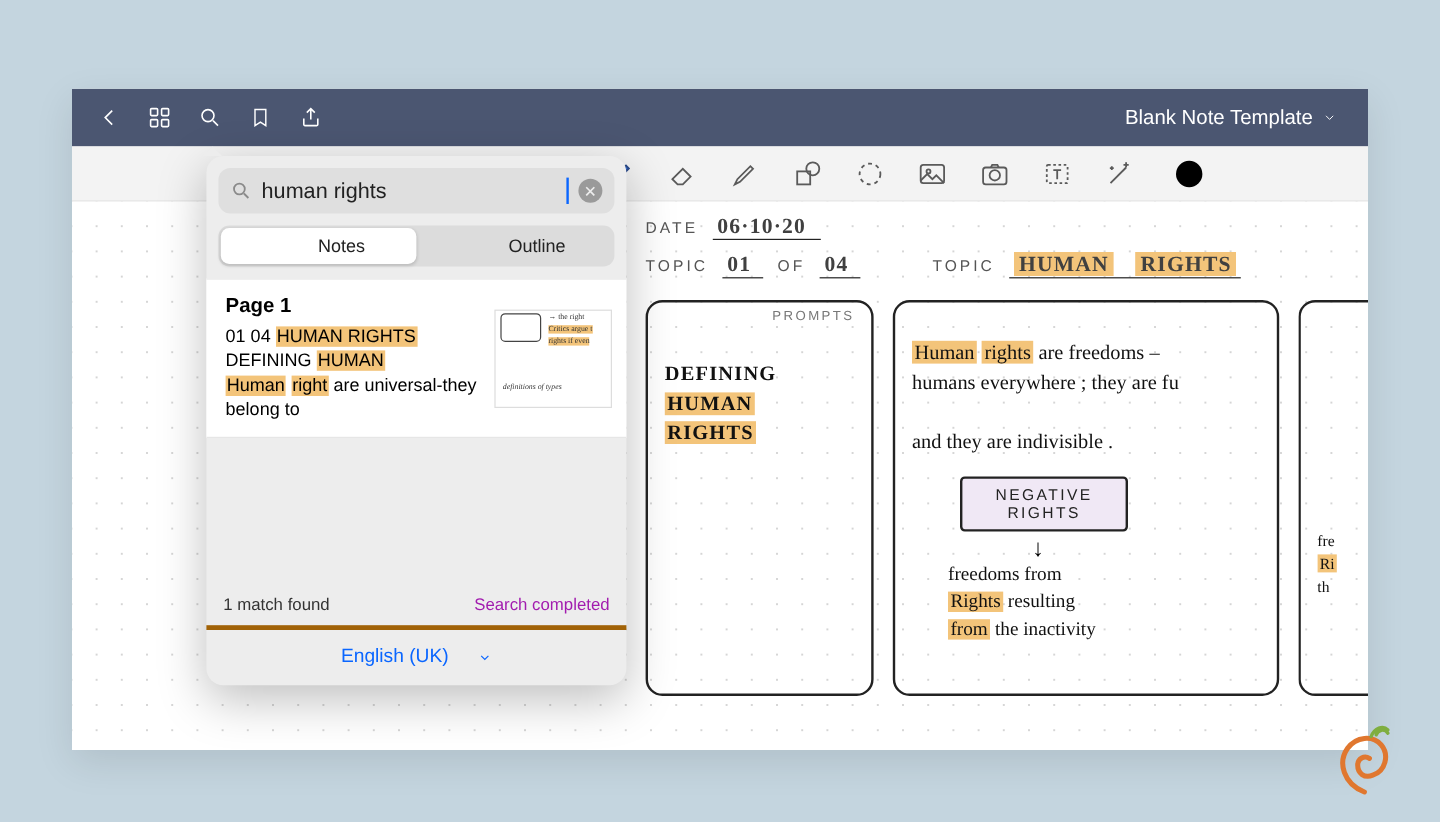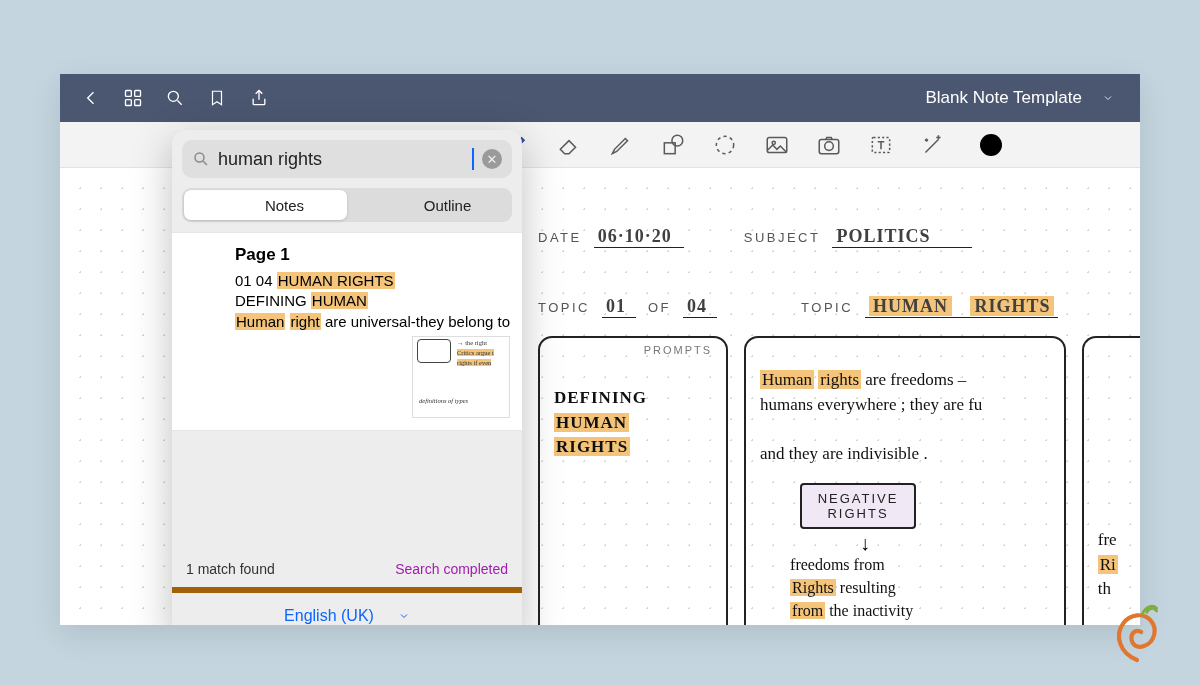--- a/index.html
+++ b/index.html
@@ -30,21 +30,21 @@
   }
   .topbar .icon-btn {
     width: 42px; height: 48px;
     display: flex; align-items: center; justify-content: center;
     cursor: pointer;
   }
   .topbar svg { stroke: #fff; fill: none; stroke-width: 1.6; }
   .topbar .title {
     margin-left: auto;
     margin-right: 16px;
-    display: flex; align-items: center; gap: 20px;
+    display: flex; align-items: center; gap: 8px;
     font-size: 17px;
     font-weight: 500;
   }
   .search-caret {
     position: absolute;
     top: 48px; left: 109px;
     width: 0; height: 0;
     border-left: 8px solid transparent;
     border-right: 8px solid transparent;
     border-bottom: 8px solid #ededed;
@@ -136,25 +136,25 @@
     box-shadow: 0 1px 3px rgba(0,0,0,.15);
     font-weight: 500;
   }
   .result {
     background: #fff;
     margin-top: 10px;
     border-radius: 0;
     padding: 12px 10px;
     display: flex;
     gap: 4px;
-    align-items: flex-end;
+    align-items: center;
     border-top: 1px solid #e6e6e6;
     border-bottom: 1px solid #e6e6e6;
     margin-left: -10px; margin-right: -10px;
-    padding-left: 16px; padding-right: 12px; flex-direction: column;
+    padding-left: 16px; padding-right: 12px;
   }
   .result h4 { font-size: 17px; font-weight: 700; margin-bottom: 6px; }
   .result .snippet { font-size: 15px; line-height: 1.35; color: #000000; }
   .result .snippet .hl { background: #f3c47a; padding: 0 1px; }
   .result .thumb {
     width: 98px; height: 82px;
     background: #fff;
     border: 1px solid #ddd;
     flex-shrink: 0;
     position: relative;
@@ -175,21 +175,21 @@
     opacity: .5;
   }
   .result-footer {
     display: flex; justify-content: space-between;
     padding: 20px 4px 10px;
     font-size: 14px;
     color: #333;
   }
   .result-footer .status { color: #a21caf; }
   .lang-row {
-    border-top: 6px solid #a16207;
+    border-top: 4px solid #a16207;
     margin: 0 -10px -10px;
     padding: 14px 0;
     display: flex; justify-content: center; align-items: center; gap: 24px;
     color: #0a66ff;
     font-size: 16px;
     cursor: pointer;
   }
   
   .canvas {
     position: absolute;
@@ -205,28 +205,27 @@
     opacity: .28;
   }
   .canvas-inner {
     position: absolute;
     left: 478px;
     top: 10px;
     right: 0;
     font-family: "Segoe Script", "Comic Sans MS", cursive;
   }
   .meta-row { 
-    display: flex; gap: 60px; 
+    display: flex; gap: 36px; 
     font-family: -apple-system, sans-serif;
     color: #555;
     font-size: 13px;
     letter-spacing: 2.5px;
     align-items: baseline;
     margin-bottom: 10px;
-    margin-top: 48px;
   }
   .meta-row .field { display: flex; align-items: baseline; gap: 12px; }
   .meta-row .val {
     font-family: "Segoe Script","Comic Sans MS", cursive;
     letter-spacing: 1px;
     font-size: 18px;
     color: #404040;
     border-bottom: 1.5px solid #222;
     min-width: 90px;
     padding: 0 4px;
@@ -261,21 +260,21 @@
   .hand .hl { background: #f3c47a; padding: 0 2px; }
   .small-box {
     border: 2px solid #222;
     background: #f0e8f5;
     border-radius: 4px;
     padding: 6px 12px;
     font-family: -apple-system, sans-serif;
     letter-spacing: 2px;
     font-size: 13px;
     text-align: center;
-    width: 116px;
+    width: 140px;
     margin: 16px 0 4px 40px;
     color: #222;
   }
   .arrow-down {
     margin-left: 100px;
     font-size: 20px;
     line-height: 1;
   }
   
   .brand {
@@ -385,24 +384,20 @@
     <div class="color-dot"></div>
   </div>
 
   <div class="canvas">
     <div class="dotgrid"></div>
     <div class="canvas-inner">
       <div class="meta-row">
         <div class="field">
           <span>DATE</span>
           <span class="val">06·10·20</span>
-        </div>
-        <div class="field">
-          <span>SUBJECT</span>
-          <span class="val" style="min-width:140px;text-transform:uppercase">Politics</span>
         </div>
       </div>
       <div class="meta-row">
         <div class="field">
           <span>TOPIC</span>
           <span class="val" style="min-width:34px">01</span>
           <span>OF</span>
           <span class="val" style="min-width:34px">04</span>
         </div>
         <div class="field" style="margin-left:24px">
@@ -438,21 +433,21 @@
           <div class="arrow-down">↓</div>
           <div class="hand" style="margin-left:30px;font-size:16px">
             <span>freedoms from</span><br>
             <span class="hl">Rights</span><span> resulting</span><br>
             <span class="hl">from</span><span> the inactivity</span>
           </div>
         </div>
 
         <div class="note-box" style="width:60px;border-right:none;border-radius:14px 0 0 14px">
           <div style="height:170px"></div>
-          <div class="hand" style="font-size:17px">
+          <div class="hand" style="font-size:13px">
             <span>fre</span><br>
             <span class="hl">Ri</span><br>
             <span>th</span>
           </div>
         </div>
       </div>
     </div>
   </div>
 
   <div class="search-panel">

